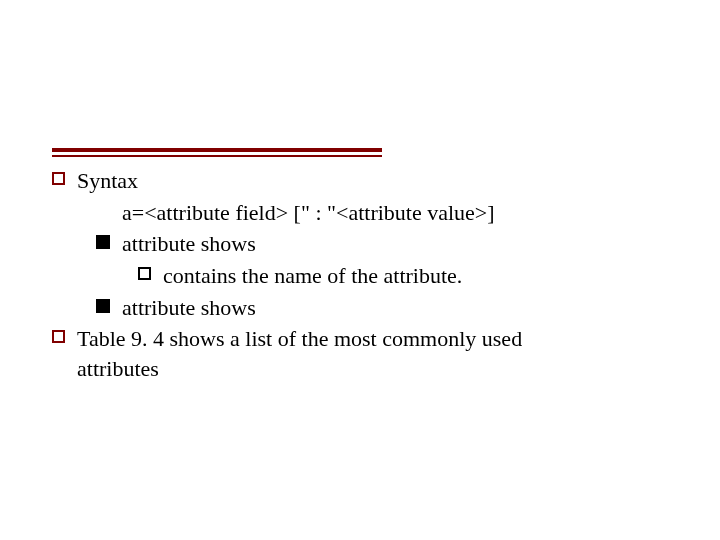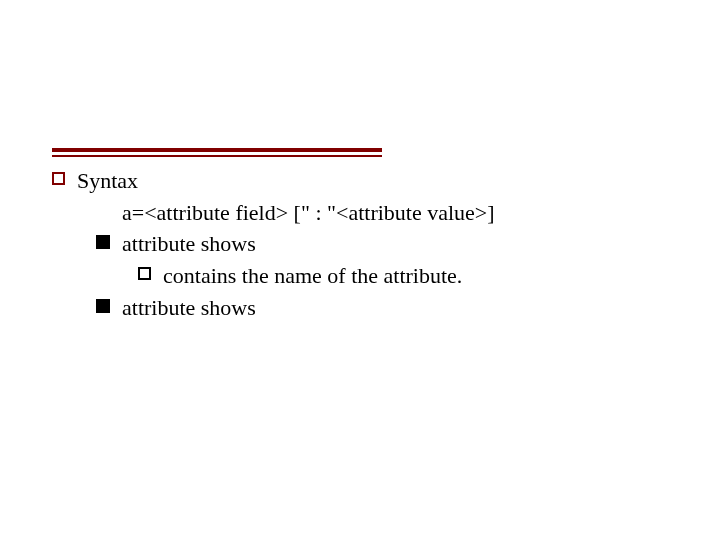--- a/index.html
+++ b/index.html
@@ -99,15 +99,19 @@
       <span class="bullet sq-hollow blk"></span>
       <span class="text">contains the name of the attribute.</span>
     </div>
 
     <div class="row lvl1">
       <span class="bullet sq-solid"></span>
       <span class="text">attribute shows</span>
     </div>
 
 
+    <div class="row lvl0">
+      <span class="bullet sq-hollow"></span>
+      <span class="text">Table 9. 4 shows a list of the most commonly used attributes</span>
+    </div>
 
   </div>
 </div>
 
 </body></html>

